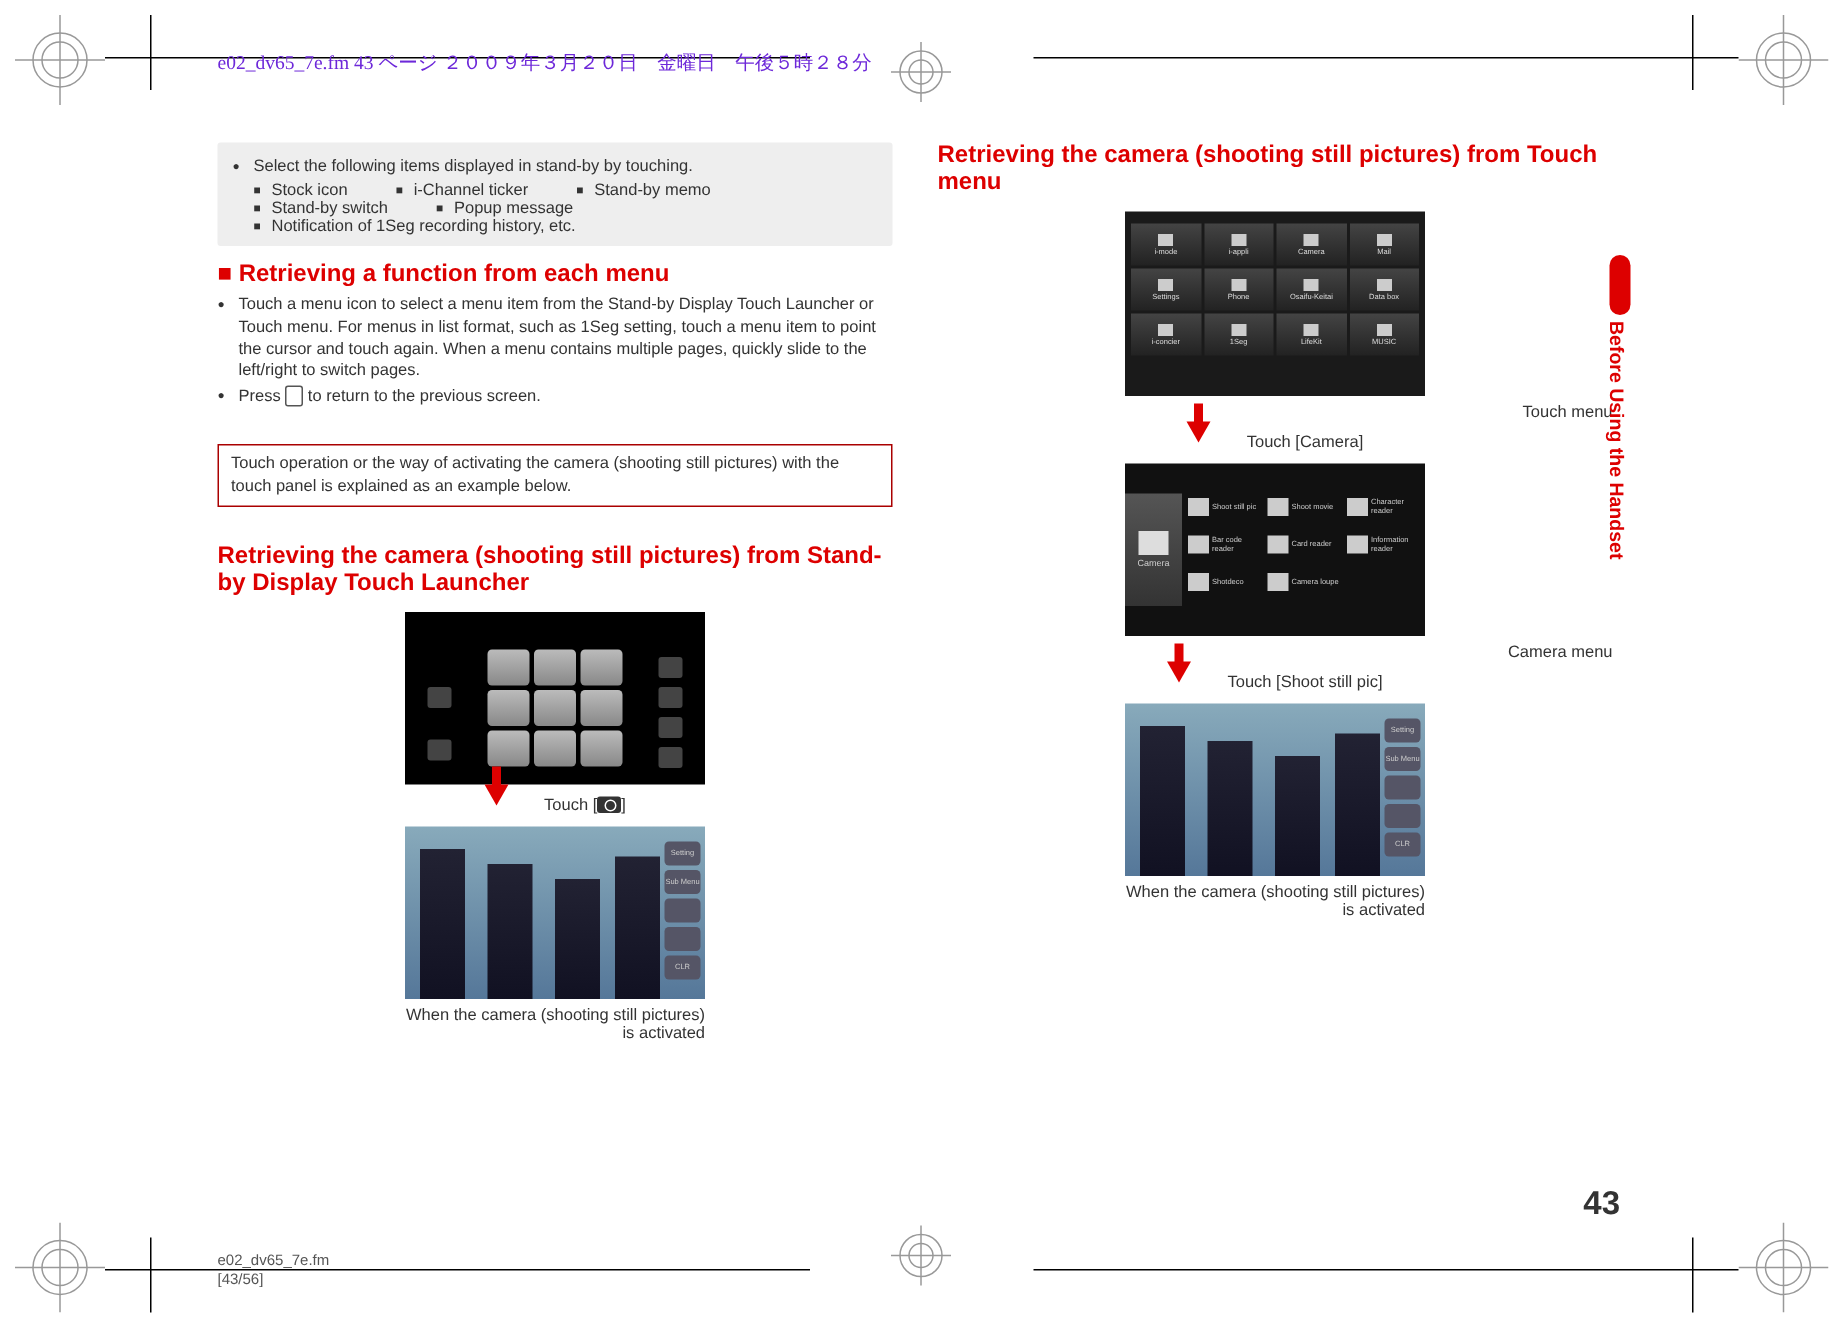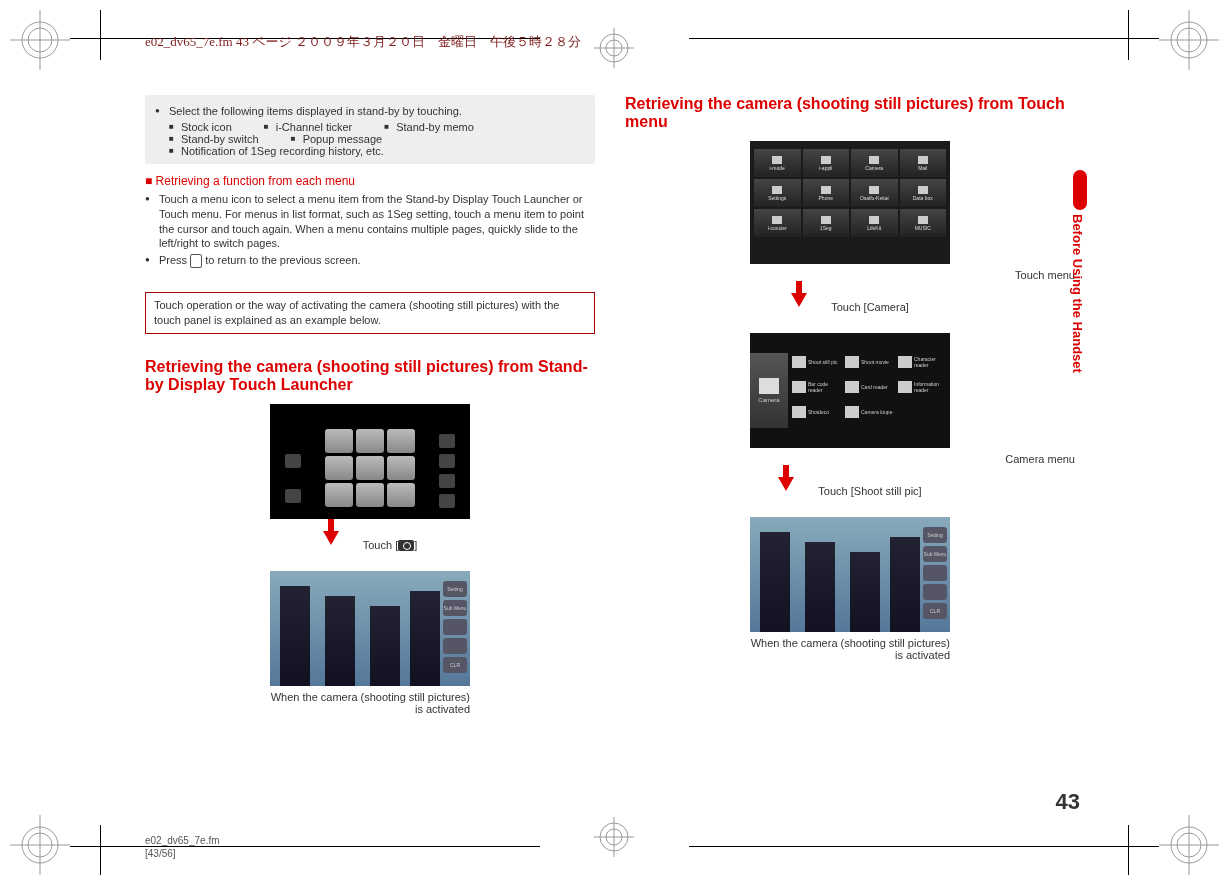--- a/index.html
+++ b/index.html
@@ -1,34 +1,34 @@
 <!DOCTYPE html>
 <html><head>
 <meta charset="utf-8">
 <style>
 body{margin:0;font-family:Arial,sans-serif;font-size:11px;color:#333;background:#fff;width:1229px;height:885px;position:relative}
 .regmark{position:absolute;width:60px;height:60px}
 .regmark svg{width:60px;height:60px}
 .cropbar{position:absolute;background:#000}
 .page{position:absolute;left:145px;top:95px;width:935px;height:720px}
-.header-path{position:absolute;left:0;top:-62px;font-family:serif;color:#7f1d1d;font-size:13px}
+.header-path{position:absolute;left:0;top:-62px;font-family:serif;color:#6d28d9;font-size:13px}
 .cols{display:flex;gap:30px}
 .col{width:450px}
 .gray-box{background:#eee;padding:7px 10px;border-radius:2px;margin-bottom:10px}
 ul.bul{list-style:none;padding:0;margin:0}
 ul.bul>li{position:relative;padding-left:14px;margin:2px 0;line-height:1.35}
 ul.bul>li::before{content:"●";position:absolute;left:0;font-size:8px;top:2px}
 .sqrow{display:flex;flex-wrap:wrap;gap:0 32px;padding-left:14px}
 .sqrow span{position:relative;padding-left:12px}
 .sqrow span::before{content:"■";position:absolute;left:0;font-size:8px;top:1px}
-.sec-h{font-weight:normal;color:#d00;font-size:12px;margin:4px 0}
+.sec-h{font-weight:bold;color:#d00;font-size:16px;margin:4px 0}
 .sec-h2{font-weight:bold;color:#d00;font-size:16px;margin-bottom:10px}
 .note-box{border:1.5px solid #a00;padding:5px 8px;margin:24px 0;line-height:1.35}
 .fig-cap{text-align:right;margin-top:5px;font-size:11px}
-.arrow-row{display:flex;justify-content:center;align-items:center;gap:24px;margin:12px 0}
+.arrow-row{display:flex;justify-content:center;align-items:center;gap:24px;margin:0 0}
 .arrow-down{width:0;height:0;border-left:8px solid transparent;border-right:8px solid transparent;border-top:14px solid #d00;position:relative}
 .arrow-down::before{content:"";position:absolute;left:-3px;top:-26px;width:6px;height:14px;background:#d00}
 .cam-icon{display:inline-block;width:16px;height:11px;background:#333;border-radius:2px;position:relative;vertical-align:middle}
 .cam-icon::before{content:"";position:absolute;left:5px;top:2px;width:6px;height:6px;border:1px solid #fff;border-radius:50%}
 .key{display:inline-block;width:10px;height:12px;border:1px solid #555;border-radius:2px;vertical-align:middle}
 .side-tab{position:absolute;right:-10px;top:75px;width:20px;height:220px}
 .side-tab .blk{width:14px;height:40px;background:#d00;border-radius:7px;margin-left:3px;margin-bottom:4px}
 .side-tab .txt{writing-mode:vertical-rl;font-weight:bold;color:#d00;font-size:13px}
 .pagenum{position:absolute;right:0;bottom:0;font-size:22px;font-weight:bold}
 .footer-path{position:absolute;left:0;bottom:-45px;font-size:10px;color:#555;line-height:1.3}

